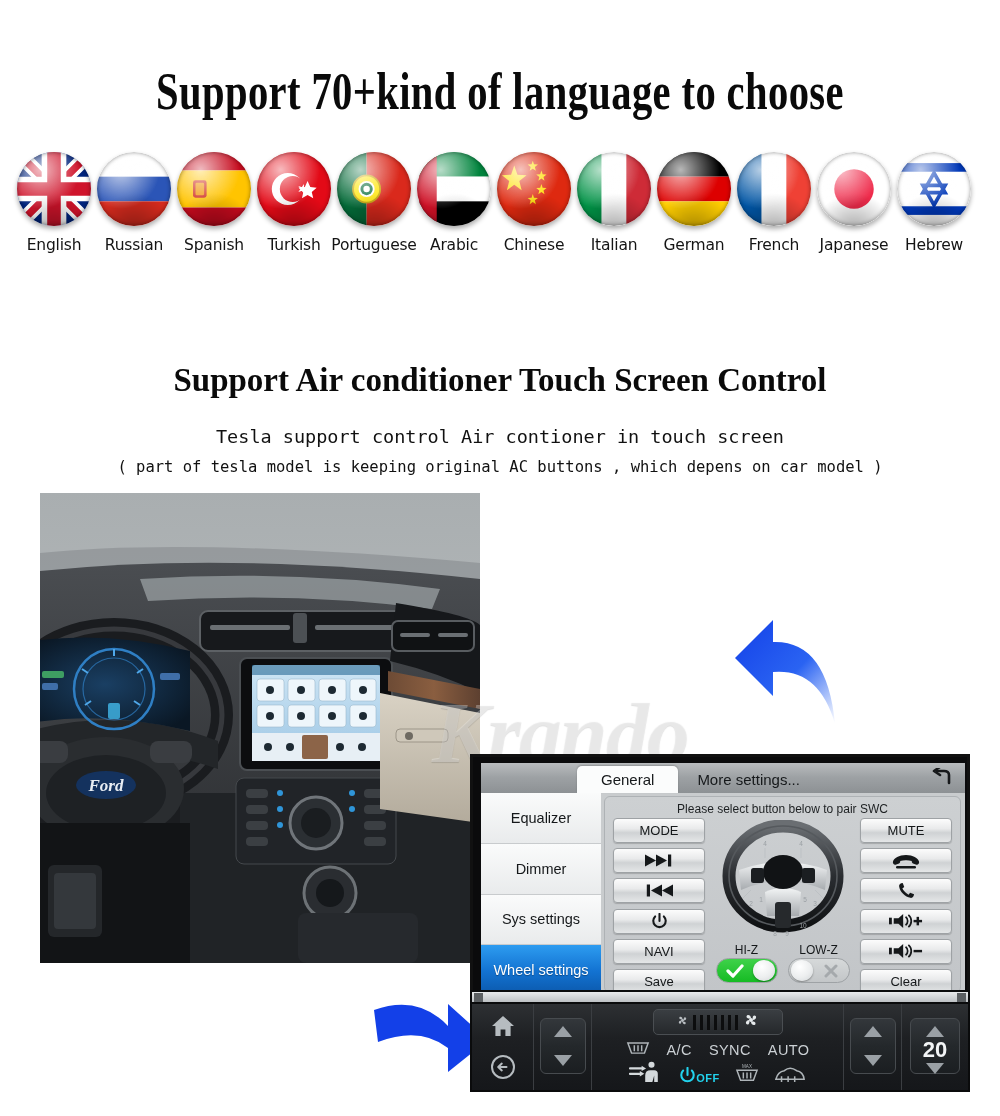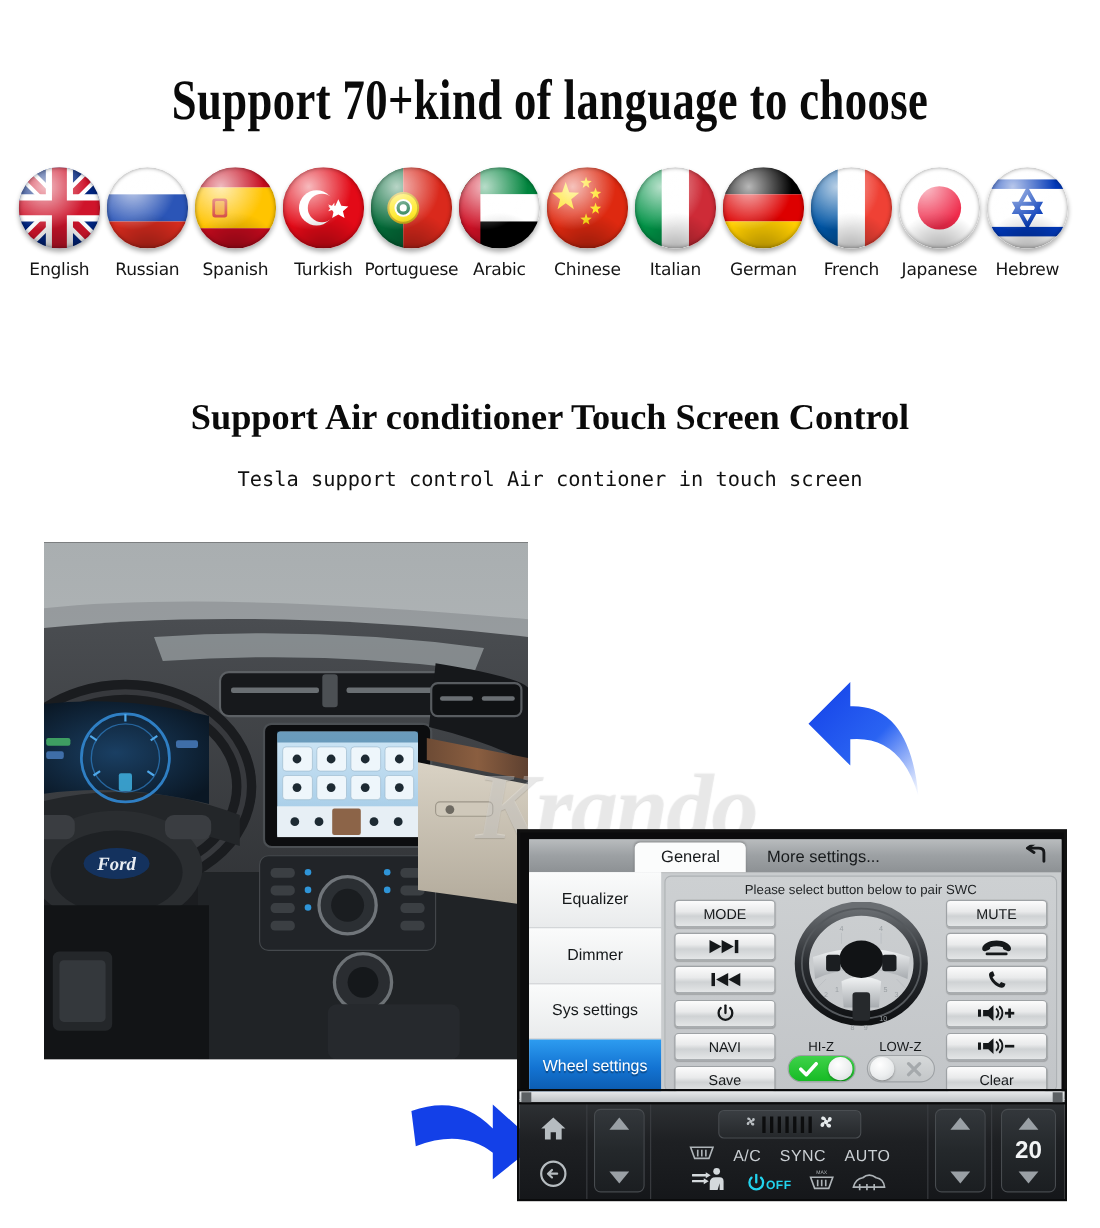--- a/index.html
+++ b/index.html
@@ -284,21 +284,21 @@
   .ac-left { width: 62px; flex-direction: column; gap: 7px; }
   .roundbtn {
     width: 34px; height: 34px; border-radius: 50%;
     display: flex; align-items: center; justify-content: center;
   }
   .ac-panel-l { width: 58px; }
   .ac-center { flex: 1; border-right: 1px solid #3b3e42; position: relative; }
   .ac-panel-r { width: 58px; }
   .ac-temp { width: 66px; flex-direction: column; border-right: none; }
   .stepper {
-    width: 46px; height: 76px;
+    width: 46px; height: 56px;
     border: 1px solid #474b4f;
     border-radius: 6px;
     background: linear-gradient(180deg,#33373b 0%,#24282b 50%,#1b1e21 100%);
     display: flex; flex-direction: column; align-items: center; justify-content: space-between;
     padding: 7px 0;
   }
   .stepper.wide { width: 50px; }
   .tri-up { width:0;height:0;border-left:9px solid transparent;border-right:9px solid transparent;border-bottom:11px solid #9aa0a5; }
   .tri-dn { width:0;height:0;border-left:9px solid transparent;border-right:9px solid transparent;border-top:11px solid #9aa0a5; }
   .temp-val { font-size: 22px; font-weight: 700; color: #f2f4f5; }
@@ -485,20 +485,21 @@
           <polygon points="30,17 39,33 21,33" fill="none" stroke="#0038b8" stroke-width="3"></polygon>
           <polygon points="30,43 39,27 21,27" fill="none" stroke="#0038b8" stroke-width="3"></polygon>
           </svg>
       </div>
       <div class="flag-label">Hebrew</div>
     </div>
   </div>
 
   <div class="sec2-title">Support Air conditioner Touch Screen Control</div>
   <div class="sec2-sub1">Tesla support control Air contioner in touch screen</div>
+  <div class="sec2-sub2">( part of tesla model is keeping original AC buttons , which depens on car model )</div>
 
   <div class="photo">
     <svg width="440" height="470" viewBox="0 0 440 470">
       <defs>
         <linearGradient id="wind" x1="0" y1="0" x2="0" y2="1">
           <stop offset="0" stop-color="#a9aeb0"></stop>
             <stop offset="1" stop-color="#c3c7c8"></stop>
         </linearGradient>
         <linearGradient id="dashg" x1="0" y1="0" x2="0" y2="1">
           <stop offset="0" stop-color="#4a4d51"></stop>

